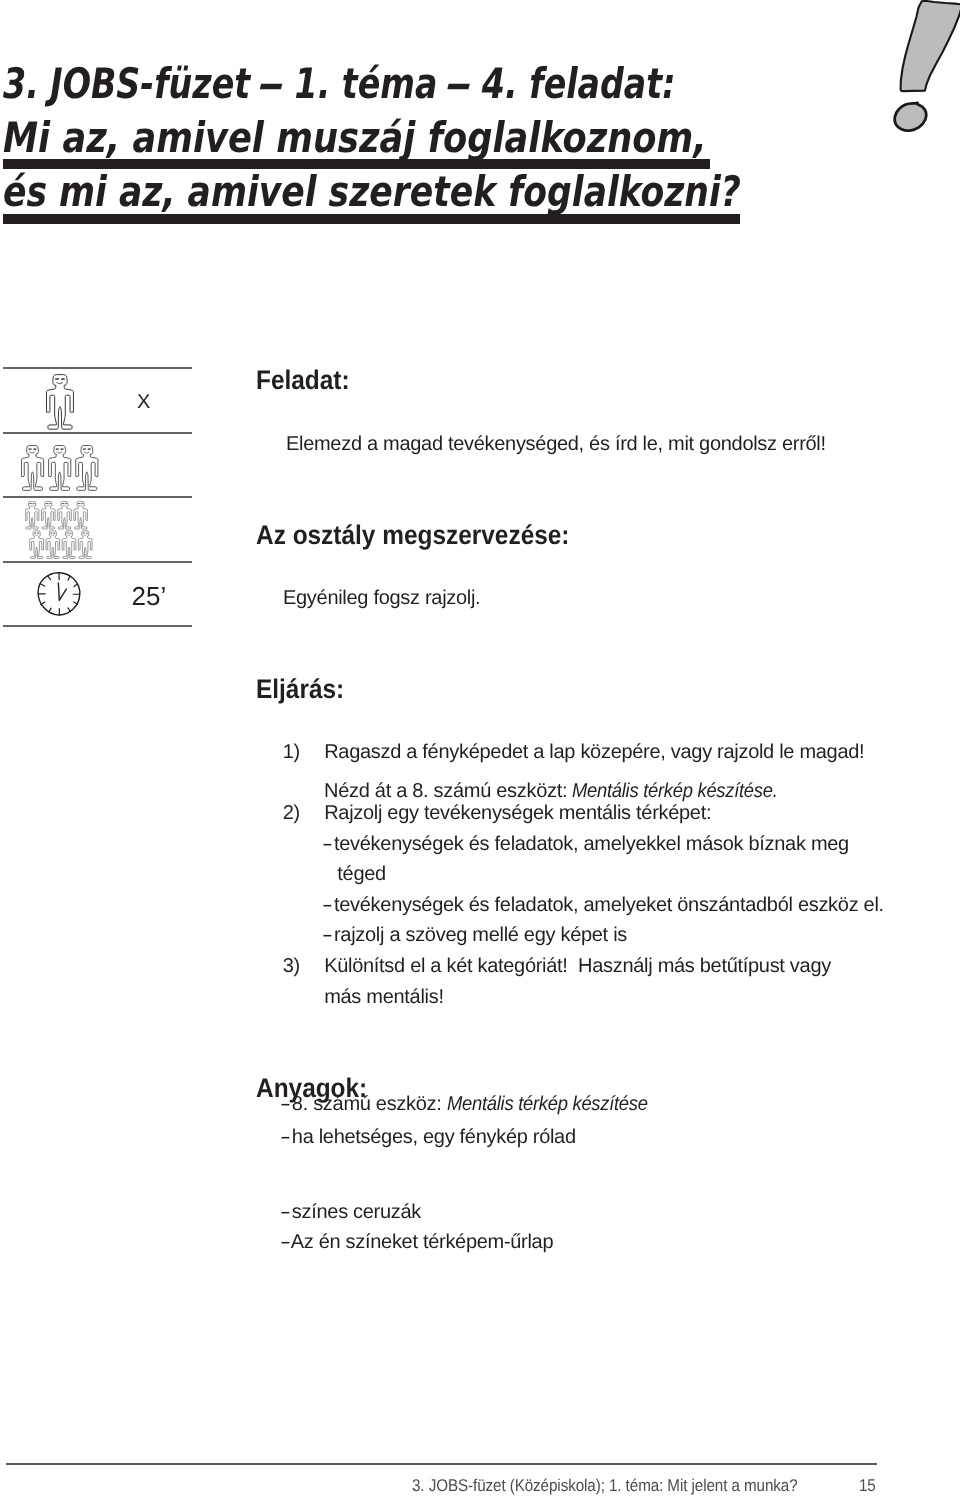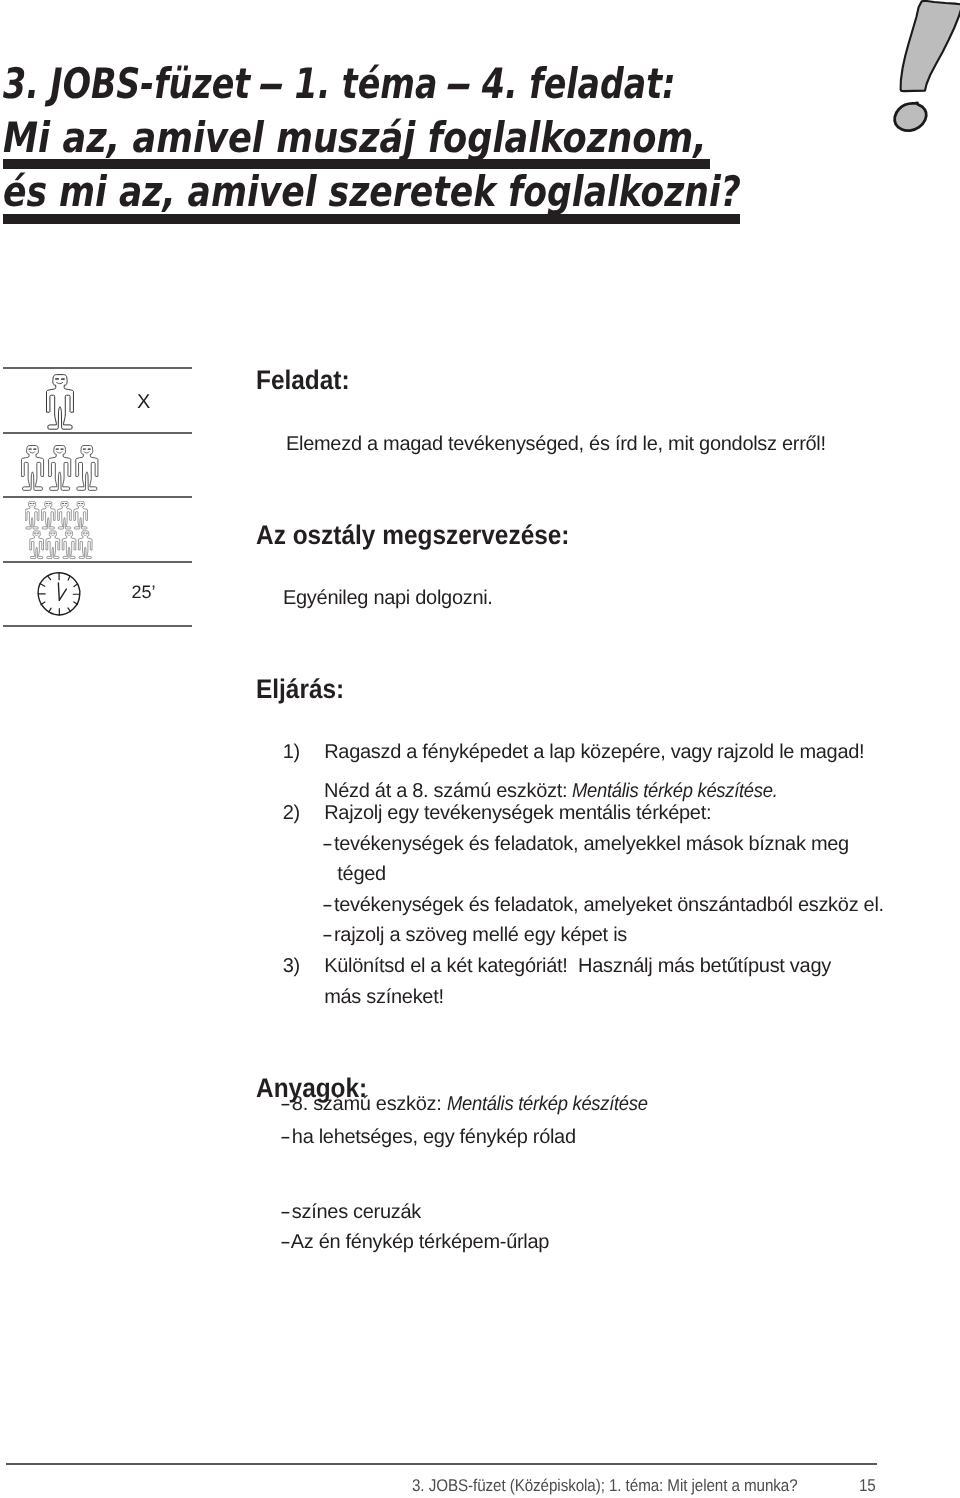--- a/index.html
+++ b/index.html
@@ -178,30 +178,30 @@
           <path d="M26.8 85.6 L31.4 77.4"></path>
           <path d="M10.4 70.0 L18.6 64.8"></path>
           <path d="M4.6 47.6 L19.2 47.6"></path>
           <path d="M8.2 26.0 L18.2 31.6"></path>
           <path d="M24.2 10.2 L30.4 18.2"></path>
         </g>
         <path d="M46.6 25.0 L48.6 60.8" fill="none" stroke="#231f20" stroke-width="2.9" stroke-linecap="round"></path>
         <path d="M48.6 60.8 L63.2 37.6" fill="none" stroke="#231f20" stroke-width="2.9" stroke-linecap="round"></path>
       </svg>
     </div>
-    <div class="ival" style="left:131.5px;top:583px;font-size:18px">25’</div>
+    <div class="ival" style="left:131.5px;top:583px;font-size:26px">25’</div>
   </div>
 
   <div class="main">
 
     <div class="h2" style="top:367.2px">Feladat:</div>
     <div class="bd" style="left:286.0px;top:434.1px">Elemezd a magad tevékenységed, és írd le, mit gondolsz erről!</div>
 
     <div class="h2" style="top:521.5px">Az osztály megszervezése:</div>
-    <div class="bd" style="left:283.0px;top:587.5px">Egyénileg napi dolgozni.</div>
+    <div class="bd" style="left:283.0px;top:587.5px">Egyénileg fogsz rajzolj.</div>
 
     <div class="h2" style="top:675.5px">Eljárás:</div>
 
     <div class="bd" style="left:282.8px;top:741.7px">1)</div>
     <div class="bd" style="left:324.2px;top:741.7px">Ragaszd a fényképedet a lap közepére, vagy rajzold le magad!</div>
 
     <div class="bd" style="left:324.1px;top:781px"><span>Nézd át a 8. számú eszközt: </span><span class="ital">Mentális térkép készítése.</span></div>
 
     <div class="bd" style="left:282.8px;top:803.0px">2)</div>
     <div class="bd" style="left:324.2px;top:803.0px">Rajzolj egy tevékenységek mentális térképet:</div>
@@ -213,27 +213,27 @@
 
     <div class="bd dash" style="left:321.8px;top:894.8px">-</div>
     <div class="bd" style="left:334.0px;top:894.8px">tevékenységek és feladatok, amelyeket önszántadból eszköz el.</div>
 
     <div class="bd dash" style="left:321.8px;top:925.4px">-</div>
     <div class="bd" style="left:334.0px;top:925.4px">rajzolj a szöveg mellé egy képet is</div>
 
     <div class="bd" style="left:282.8px;top:956.0px">3)</div>
     <div class="bd" style="left:324.2px;top:956.0px">Különítsd el a két kategóriát!  Használj más betűtípust vagy</div>
 
-    <div class="bd" style="left:324.2px;top:986.6px">más színeket!</div>
+    <div class="bd" style="left:324.2px;top:986.6px">más mentális!</div>
 
     <div class="h2" style="top:1074.5px">Anyagok:</div>
 
     <div class="bd" style="left:280.0px;top:1094px"><span class="dash">-</span> <span>8. számú eszköz: </span><span class="ital">Mentális térkép készítése</span></div>
     <div class="bd" style="left:280.0px;top:1127px"><span class="dash">-</span> <span>ha lehetséges, egy fénykép rólad</span></div>
     <div class="bd" style="left:280.0px;top:1201.8px"><span class="dash">-</span> <span>színes ceruzák</span></div>
-    <div class="bd" style="left:280.0px;top:1231.9px"><span class="dash">-</span> <span>Az én fénykép térképem-űrlap</span></div>
+    <div class="bd" style="left:280.0px;top:1231.9px"><span class="dash">-</span> <span>Az én színeket térképem-űrlap</span></div>
   </div>
 
   <div class="frule"></div>
   <div class="ftxt" style="left:412.1px;top:1477px">3. JOBS-füzet (Középiskola); 1. téma: Mit jelent a munka?</div>
   <div class="ftxt" style="left:859px;top:1477px">15</div>
 
 </div>
 
 </body></html>

